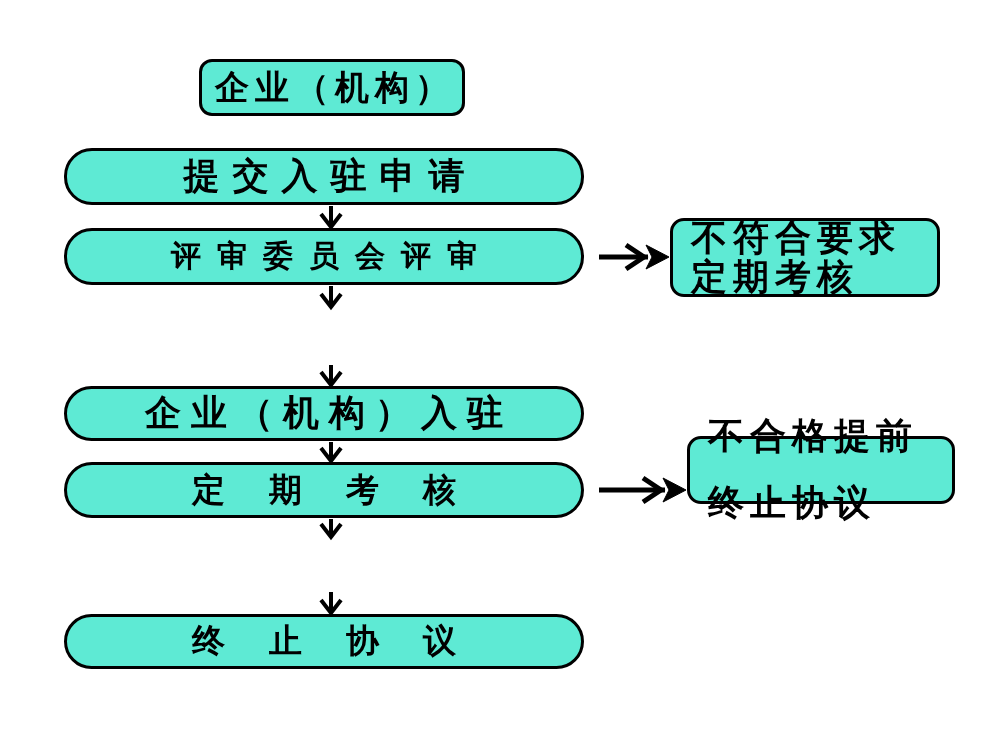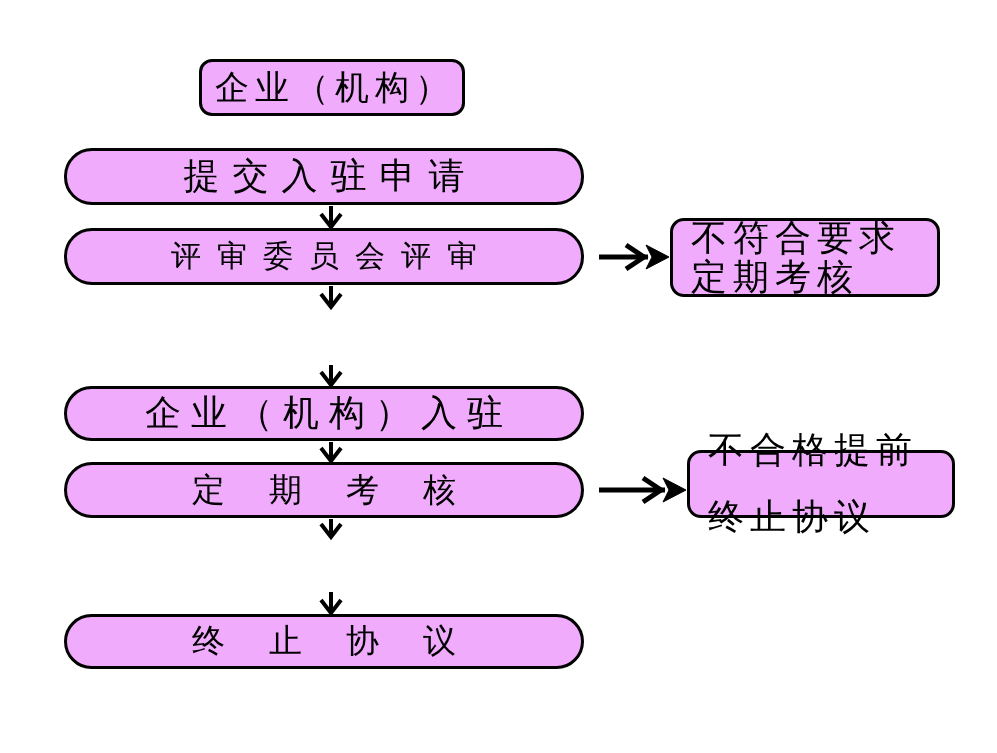--- a/index.html
+++ b/index.html
@@ -9,22 +9,22 @@
     height: 753px;
     background: #ffffff;
     font-family: "Liberation Serif", serif;
     color: #000000;
     overflow: hidden;
   }
   .node {
     position: absolute;
     box-sizing: border-box;
     border: 3px solid #000000;
-    background: #f0abfc;
-    font-weight: normal;
+    background: #5eead4;
+    font-weight: bold;
     display: flex;
     align-items: center;
     justify-content: center;
     white-space: nowrap;
   }
   .top-node {
     left: 199px; top: 59px; width: 266px; height: 57px;
     border-radius: 13px;
     font-size: 34px; letter-spacing: 6px; text-indent: 6px;
   }
@@ -40,21 +40,21 @@
     border-radius: 14px;
     flex-direction: column;
     align-items: flex-start;
     justify-content: center;
     padding-left: 18px;
     font-size: 36px;
     line-height: 39px;
     letter-spacing: 6px;
   }
   .s1 { left: 670px; top: 218px; width: 270px; height: 79px; }
-  .s2 { left: 687px; top: 450px; width: 268px; height: 68px; gap: 28px; }
+  .s2 { left: 687px; top: 436px; width: 268px; height: 68px; gap: 28px; }
   .arrow-layer {
     position: absolute;
     left: 0; top: 0; width: 997px; height: 753px;
     pointer-events: none;
   }
 </style>
 </head>
 <body>
 
 <div class="canvas">

